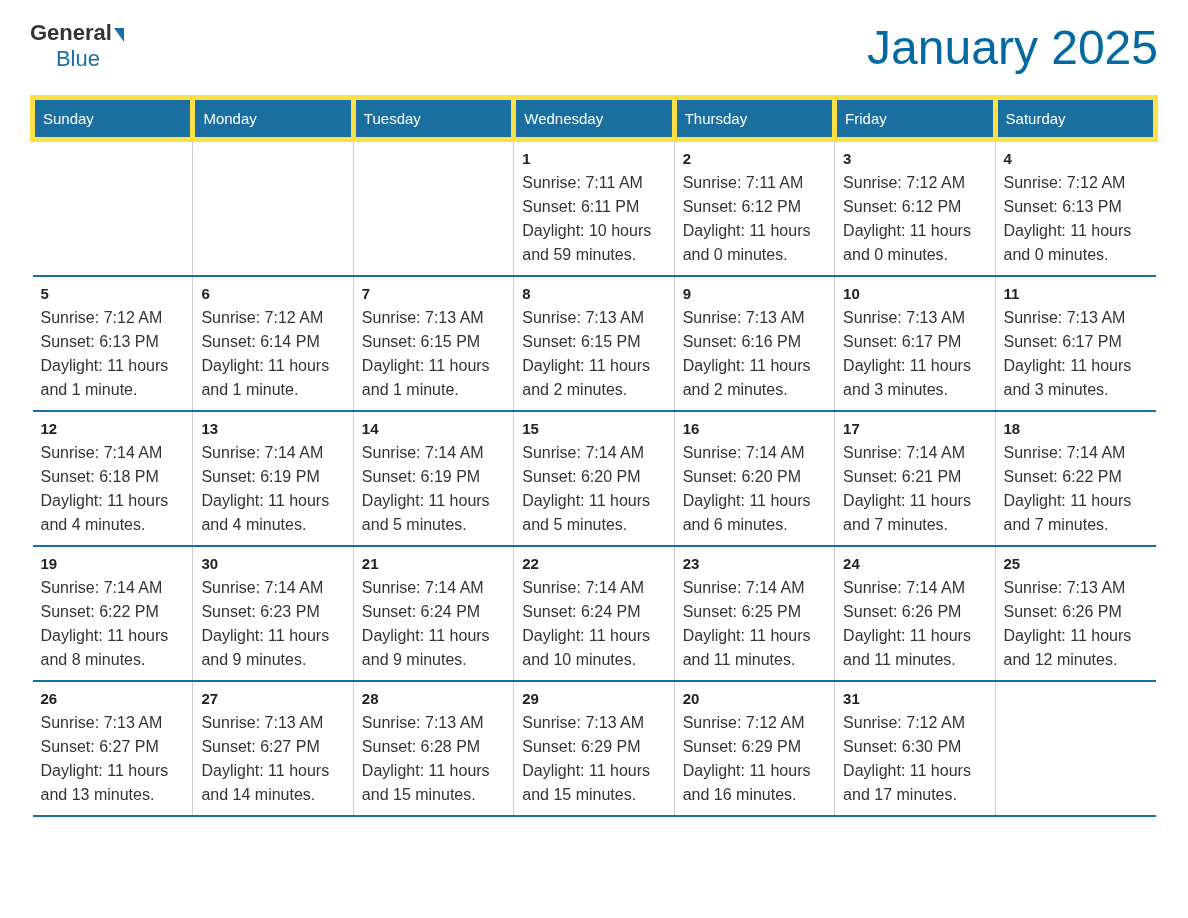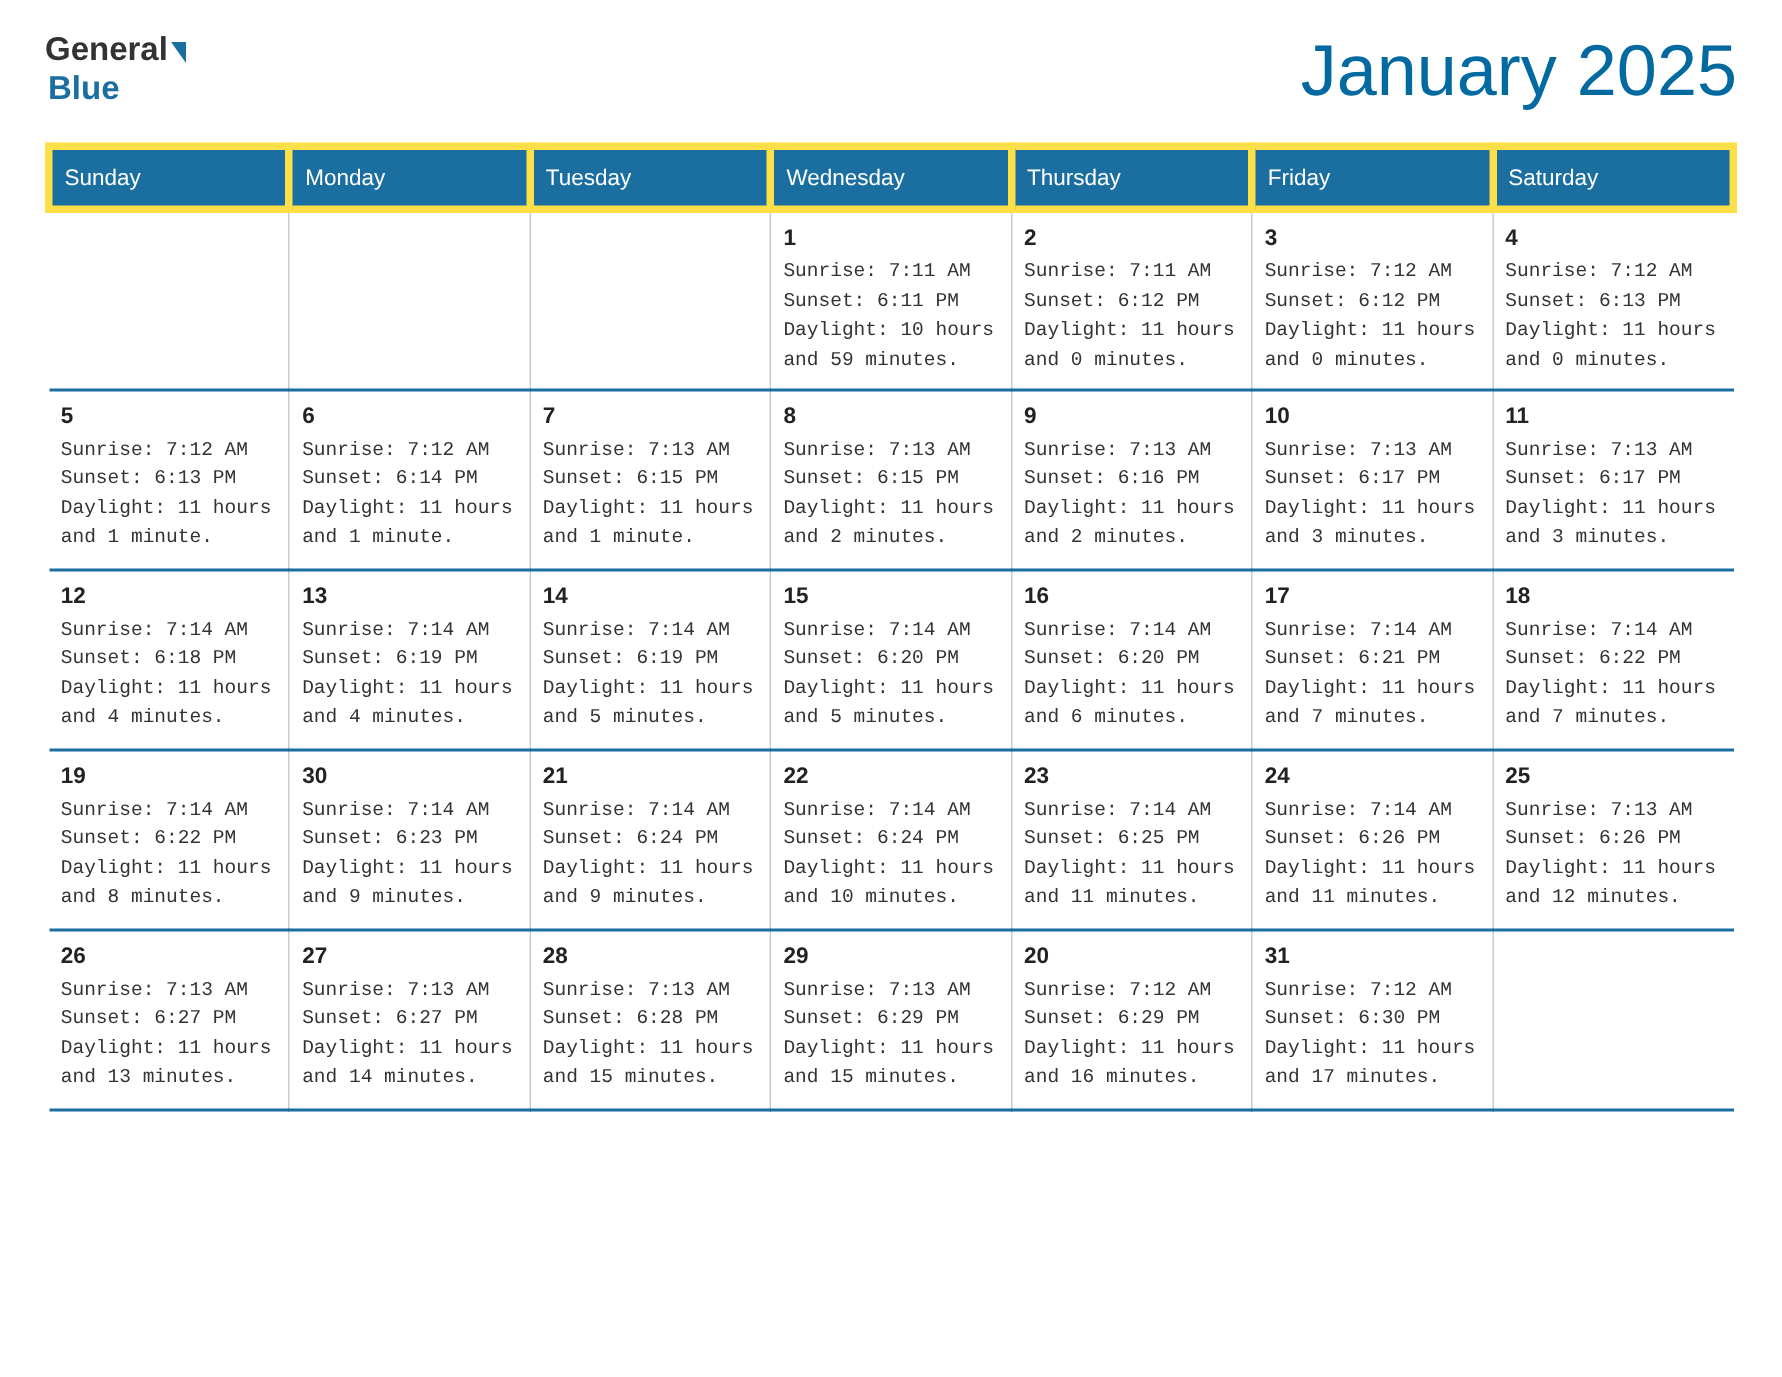--- a/index.html
+++ b/index.html
@@ -11,21 +11,21 @@
     }
     .header {
       display: flex;
       justify-content: space-between;
       align-items: flex-start;
       margin-bottom: 20px;
     }
     .logo {
       display: flex;
       flex-direction: column;
-      align-items: flex-start;
+      align-items: center;
     }
     .logo-top {
       display: flex;
       align-items: center;
     }
     .logo-text-general {
       font-size: 22px;
       font-weight: bold;
       color: #333;
     }
@@ -33,21 +33,21 @@
       width: 0;
       height: 0;
       border-left: 10px solid transparent;
       border-right: 0px solid transparent;
       border-top: 14px solid #1a6fa0;
       margin-left: 2px;
       margin-top: 4px;
     }
     .logo-text-blue {
       font-size: 22px;
-      font-weight: bold;
+      font-weight: normal;
       color: #1a6fa0;
       margin-left: 2px;
     }
     .title-block {
       text-align: right;
     }
     .calendar-title {
       font-size: 48px;
       font-weight: normal;
       color: #0369a1;
@@ -88,24 +88,23 @@
       border-right: none;
     }
     .day-number {
       font-size: 15px;
       font-weight: bold;
       color: #222;
       display: block;
       margin-bottom: 4px;
     }
     .day-info {
-      font-size: 13px;
+      font-size: 16px;
       color: #333;
       line-height: 1.5;
-      font-family: Liberation Mono, monospace;
     }
     .empty-cell {
       background: #fff;
     }
   </style>
 </head>
 <body>
 
 <div class="header">
   <div class="logo">

